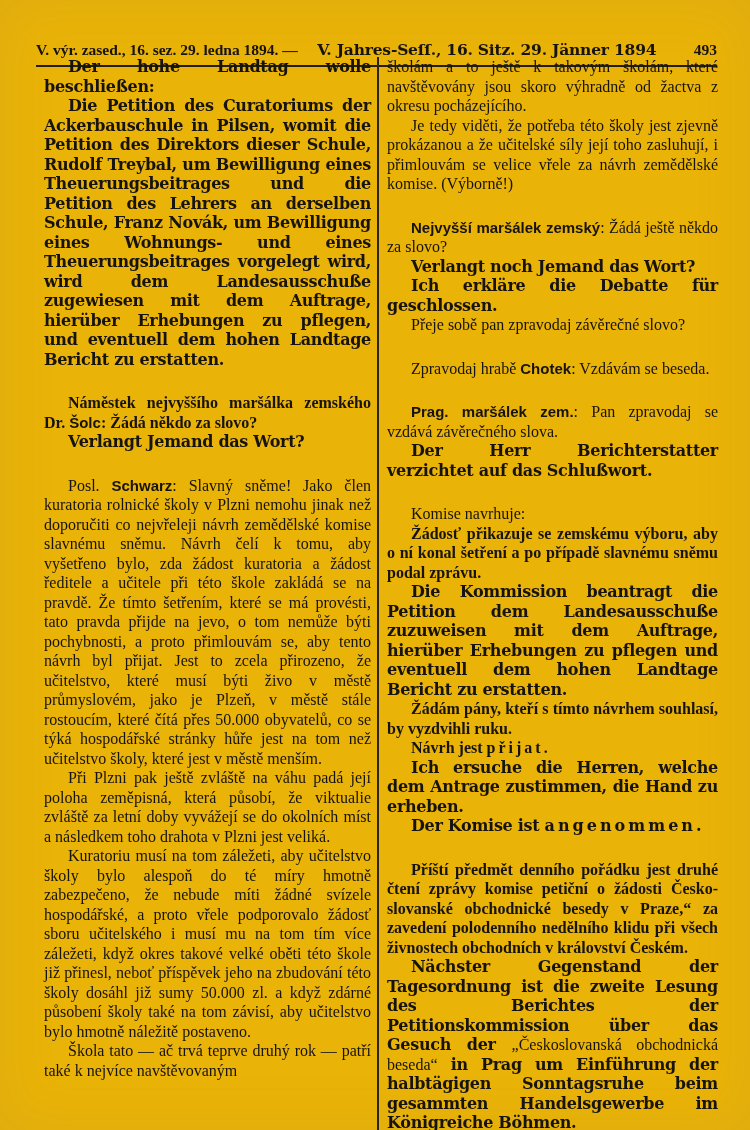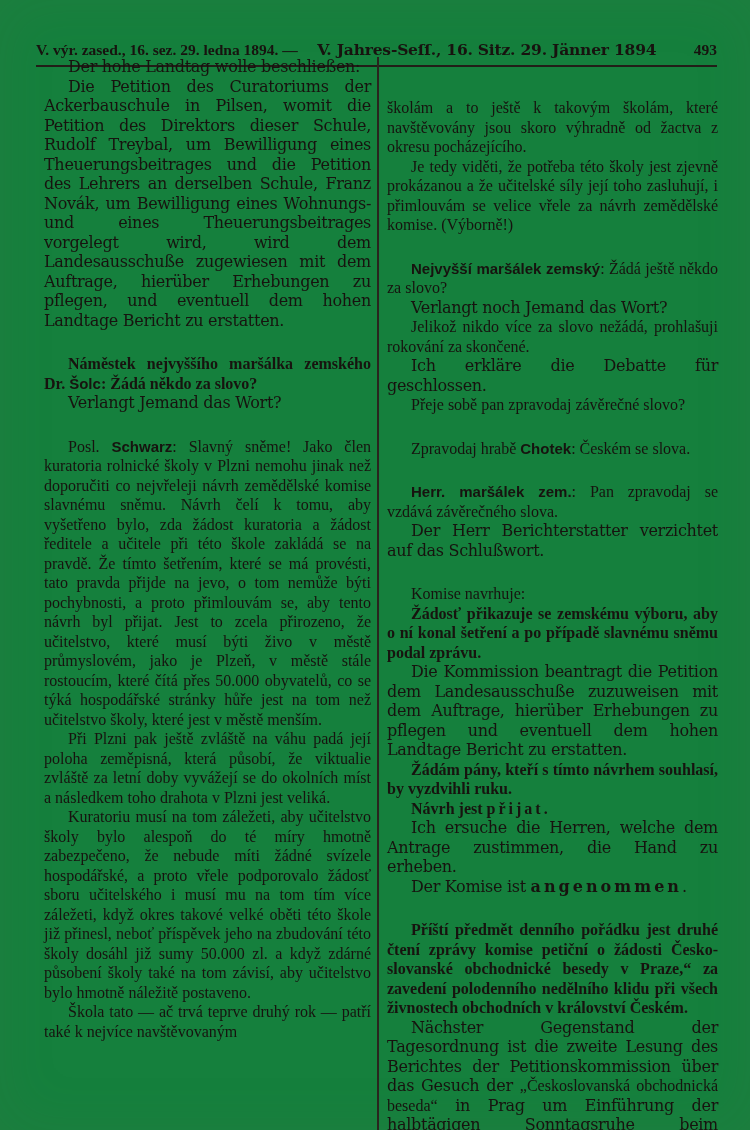--- a/index.html
+++ b/index.html
@@ -6,21 +6,21 @@
   body {
     background: #e9e7e1;
     font-family: "Liberation Serif", serif;
     -webkit-font-smoothing: antialiased;
   }
   .page {
     position: relative;
     width: 750px;
     height: 1130px;
     margin: 0 auto;
-    background: #15803d;
+    background: #eab308;
     color: #17130f;
     overflow: hidden;
     box-shadow: inset 0 0 60px rgba(120,110,90,0.10);
   }
   
   .runhead {
     position: absolute;
     top: 13px; left: 36px; width: 681px;
     display: flex;
     justify-content: space-between;
@@ -46,33 +46,33 @@
   }
   .col {
     font-size: 16px;
     line-height: 19.5px;
     text-align: justify;
   }
   .col-left  { width: 327px; padding-right: 6px; }
   .col-right { width: 331px; border-left: 2px solid #2a251e; padding-left: 8px; }
   .para { margin: 0; text-indent: 24px; }
   .para.gap { margin-top: 24px; }
-  .para.noindent { text-indent: 0; margin-top: 41px; }
+  .para.noindent { text-indent: 0; }
   
   .seg-cz { }                                       
   .seg-b  { font-weight: bold; }                    
   .seg-sp {                                          
     font-family: "Liberation Sans", sans-serif;
     font-weight: bold;
     font-size: 15px;
     margin-top: 26px;
   }
   .seg-de {                                          
     font-family: "DejaVu Serif", serif;
-    font-weight: normal;
+    font-weight: bold;
     letter-spacing: -0.3px;
   }
   .seg-de-sx {
     font-family: "DejaVu Serif", serif;
     font-weight: bold;
     letter-spacing: 3px;
   }
   .seg-b-sx { font-weight: bold; letter-spacing: 3px; }
 </style>
 </head>
@@ -95,25 +95,24 @@
         <p class="para gap"><span class="seg-cz">Posl. </span><span class="seg-sp">Schwarz</span><span class="seg-cz">: Slavný sněme! Jako člen kuratoria rolnické školy v Plzni nemohu jinak než doporučiti co nejvřeleji návrh zemědělské komise slavnému sněmu. Návrh čelí k tomu, aby vyšetřeno bylo, zda žádost kuratoria a žádost ředitele a učitele při této škole zakládá se na pravdě. Že tímto šetřením, které se má provésti, tato pravda přijde na jevo, o tom nemůže býti pochybnosti, a proto přimlouvám se, aby tento návrh byl přijat. Jest to zcela přirozeno, že učitelstvo, které musí býti živo v městě průmyslovém, jako je Plzeň, v městě stále rostoucím, které čítá přes 50.000 obyvatelů, co se týká hospodářské stránky hůře jest na tom než učitelstvo školy, které jest v městě menším.</span></p>
         <p class="para"><span class="seg-cz">Při Plzni pak ještě zvláště na váhu padá její poloha zeměpisná, která působí, že viktualie zvláště za letní doby vyvážejí se do okolních míst a následkem toho drahota v Plzni jest veliká.</span></p>
         <p class="para"><span class="seg-cz">Kuratoriu musí na tom záležeti, aby učitelstvo školy bylo alespoň do té míry hmotně zabezpečeno, že nebude míti žádné svízele hospodářské, a proto vřele podporovalo žádosť sboru učitelského i musí mu na tom tím více záležeti, když okres takové velké oběti této škole již přinesl, neboť příspěvek jeho na zbudování této školy dosáhl již sumy 50.000 zl. a když zdárné působení školy také na tom závisí, aby učitelstvo bylo hmotně náležitě postaveno.</span></p>
         <p class="para"><span class="seg-cz">Škola tato — ač trvá teprve druhý rok — patří také k nejvíce navštěvovaným</span></p>
       </div>
     <div class="col col-right">
         <p class="para noindent"><span class="seg-cz">školám a to ještě k takovým školám, které navštěvovány jsou skoro výhradně od žactva z okresu pocházejícího.</span></p>
         <p class="para"><span class="seg-cz">Je tedy viděti, že potřeba této školy jest zjevně prokázanou a že učitelské síly její toho zasluhují, i přimlouvám se velice vřele za návrh zemědělské komise. (Výborně!)</span></p>
         <p class="para gap"><span class="seg-sp">Nejvyšší maršálek zemský</span><span class="seg-cz">: Žádá ještě někdo za slovo?</span></p>
         <p class="para"><span class="seg-de">Verlangt noch Jemand das Wort?</span></p>
-        <p class="para"><span class="seg-cz">Jelikož nikdo více za slovo nežádá, prohlašuji rokování za skončené.</span></p>
         <p class="para"><span class="seg-de">Ich erkläre die Debatte für geschlossen.</span></p>
         <p class="para"><span class="seg-cz">Přeje sobě pan zpravodaj závěrečné slovo?</span></p>
-        <p class="para gap"><span class="seg-cz">Zpravodaj hrabě </span><span class="seg-sp">Chotek</span><span class="seg-cz">: Českém se slova.</span></p>
-        <p class="para gap"><span class="seg-sp">Herr. maršálek zem.</span><span class="seg-cz">: Pan zpravodaj se vzdává závěrečného slova.</span></p>
+        <p class="para gap"><span class="seg-cz">Zpravodaj hrabě </span><span class="seg-sp">Chotek</span><span class="seg-cz">: Vzdávám se beseda.</span></p>
+        <p class="para gap"><span class="seg-sp">Prag. maršálek zem.</span><span class="seg-cz">: Pan zpravodaj se vzdává závěrečného slova.</span></p>
         <p class="para"><span class="seg-de">Der Herr Berichterstatter verzichtet auf das Schlußwort.</span></p>
         <p class="para gap"><span class="seg-cz">Komise navrhuje:</span></p>
         <p class="para"><span class="seg-b">Žádosť přikazuje se zemskému výboru, aby o ní konal šetření a po případě slavnému sněmu podal zprávu.</span></p>
         <p class="para"><span class="seg-de">Die Kommission beantragt die Petition dem Landesausschuße zuzuweisen mit dem Auftrage, hierüber Erhebungen zu pflegen und eventuell dem hohen Landtage Bericht zu erstatten.</span></p>
         <p class="para"><span class="seg-b">Žádám pány, kteří s tímto návrhem souhlasí, by vyzdvihli ruku.</span></p>
         <p class="para"><span class="seg-b">Návrh jest </span><span class="seg-b-sx">přijat</span><span class="seg-b">.</span></p>
         <p class="para"><span class="seg-de">Ich ersuche die Herren, welche dem Antrage zustimmen, die Hand zu erheben.</span></p>
         <p class="para"><span class="seg-de">Der Komise ist </span><span class="seg-de-sx">angenommen</span><span class="seg-de">.</span></p>
         <p class="para gap"><span class="seg-b">Příští předmět denního pořádku jest druhé čtení zprávy komise petiční o žádosti Česko-slovanské obchodnické besedy v Praze,“ za zavedení polodenního nedělního klidu při všech živnostech obchodních v království Českém.</span></p>
         <p class="para"><span class="seg-de">Nächster Gegenstand der Tagesordnung ist die zweite Lesung des Berichtes der Petitionskommission über das Gesuch der </span><span class="seg-cz">„Českoslovanská obchodnická beseda“</span><span class="seg-de"> in Prag um Einführung der halbtägigen Sonntagsruhe beim gesammten Handelsgewerbe im Königreiche Böhmen.</span></p>

